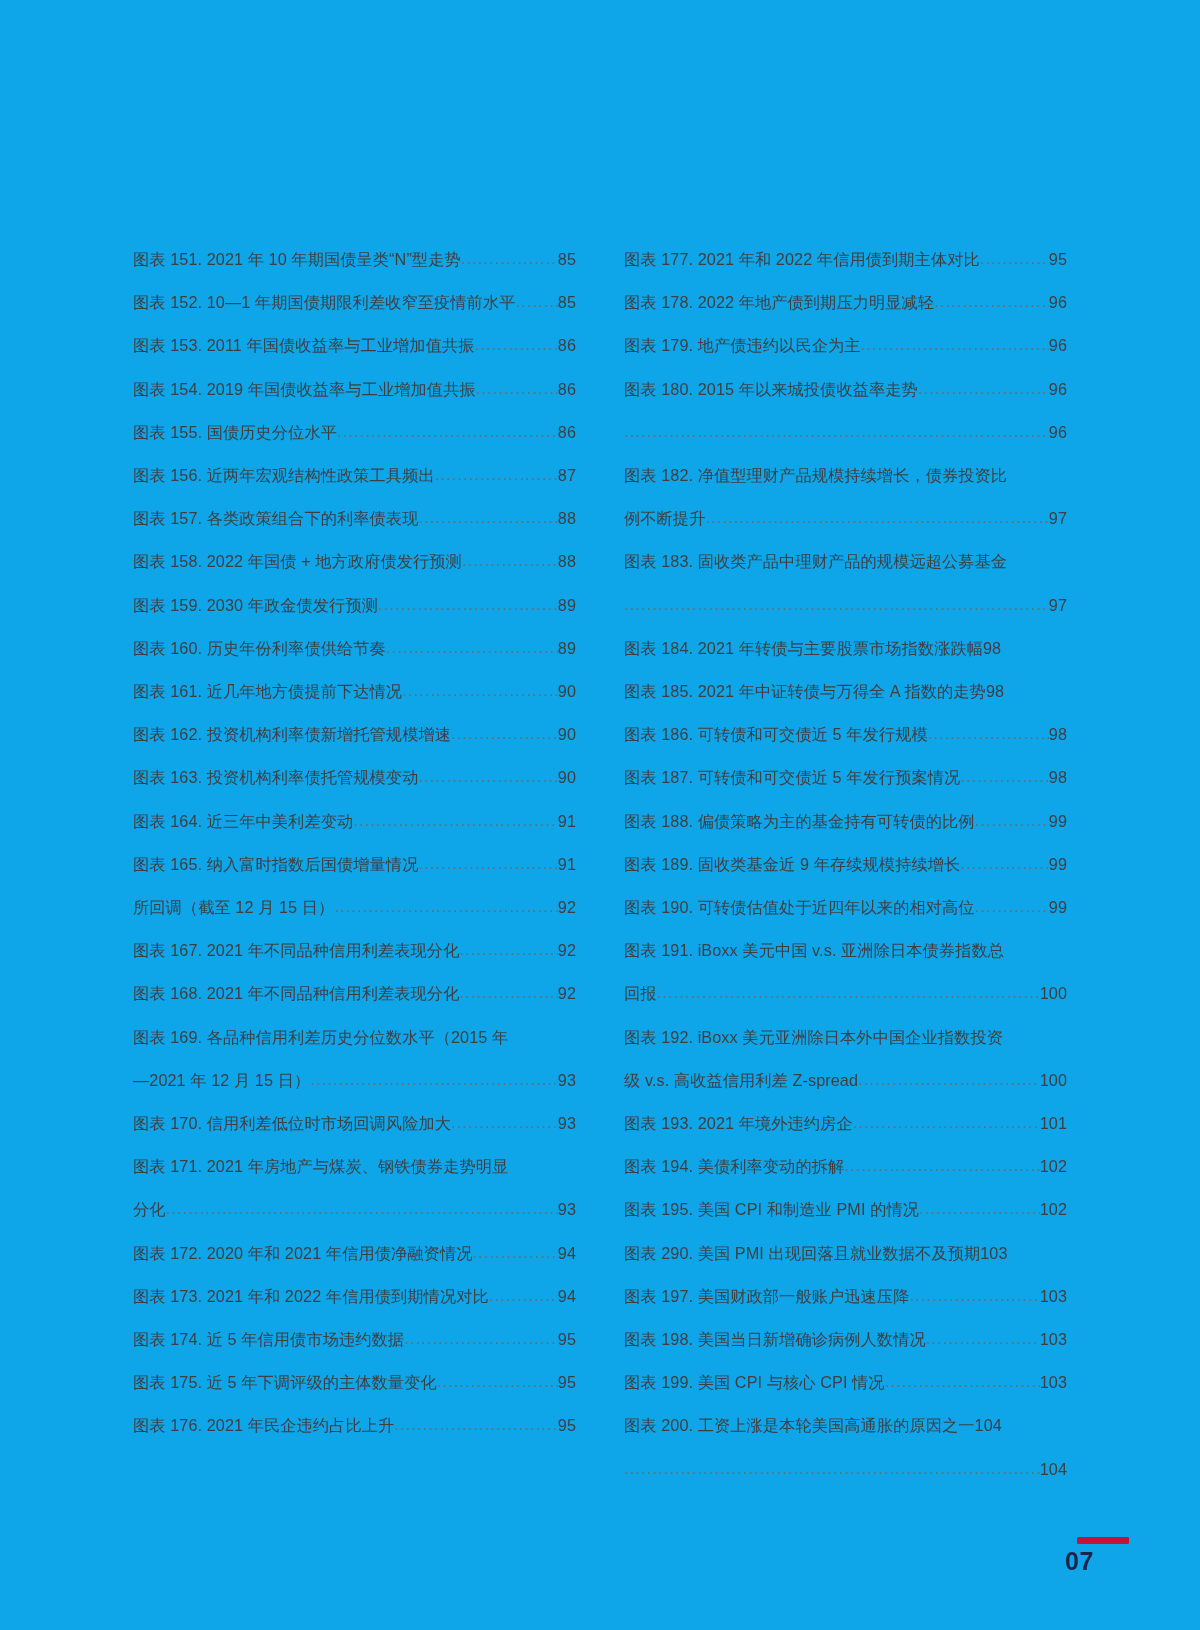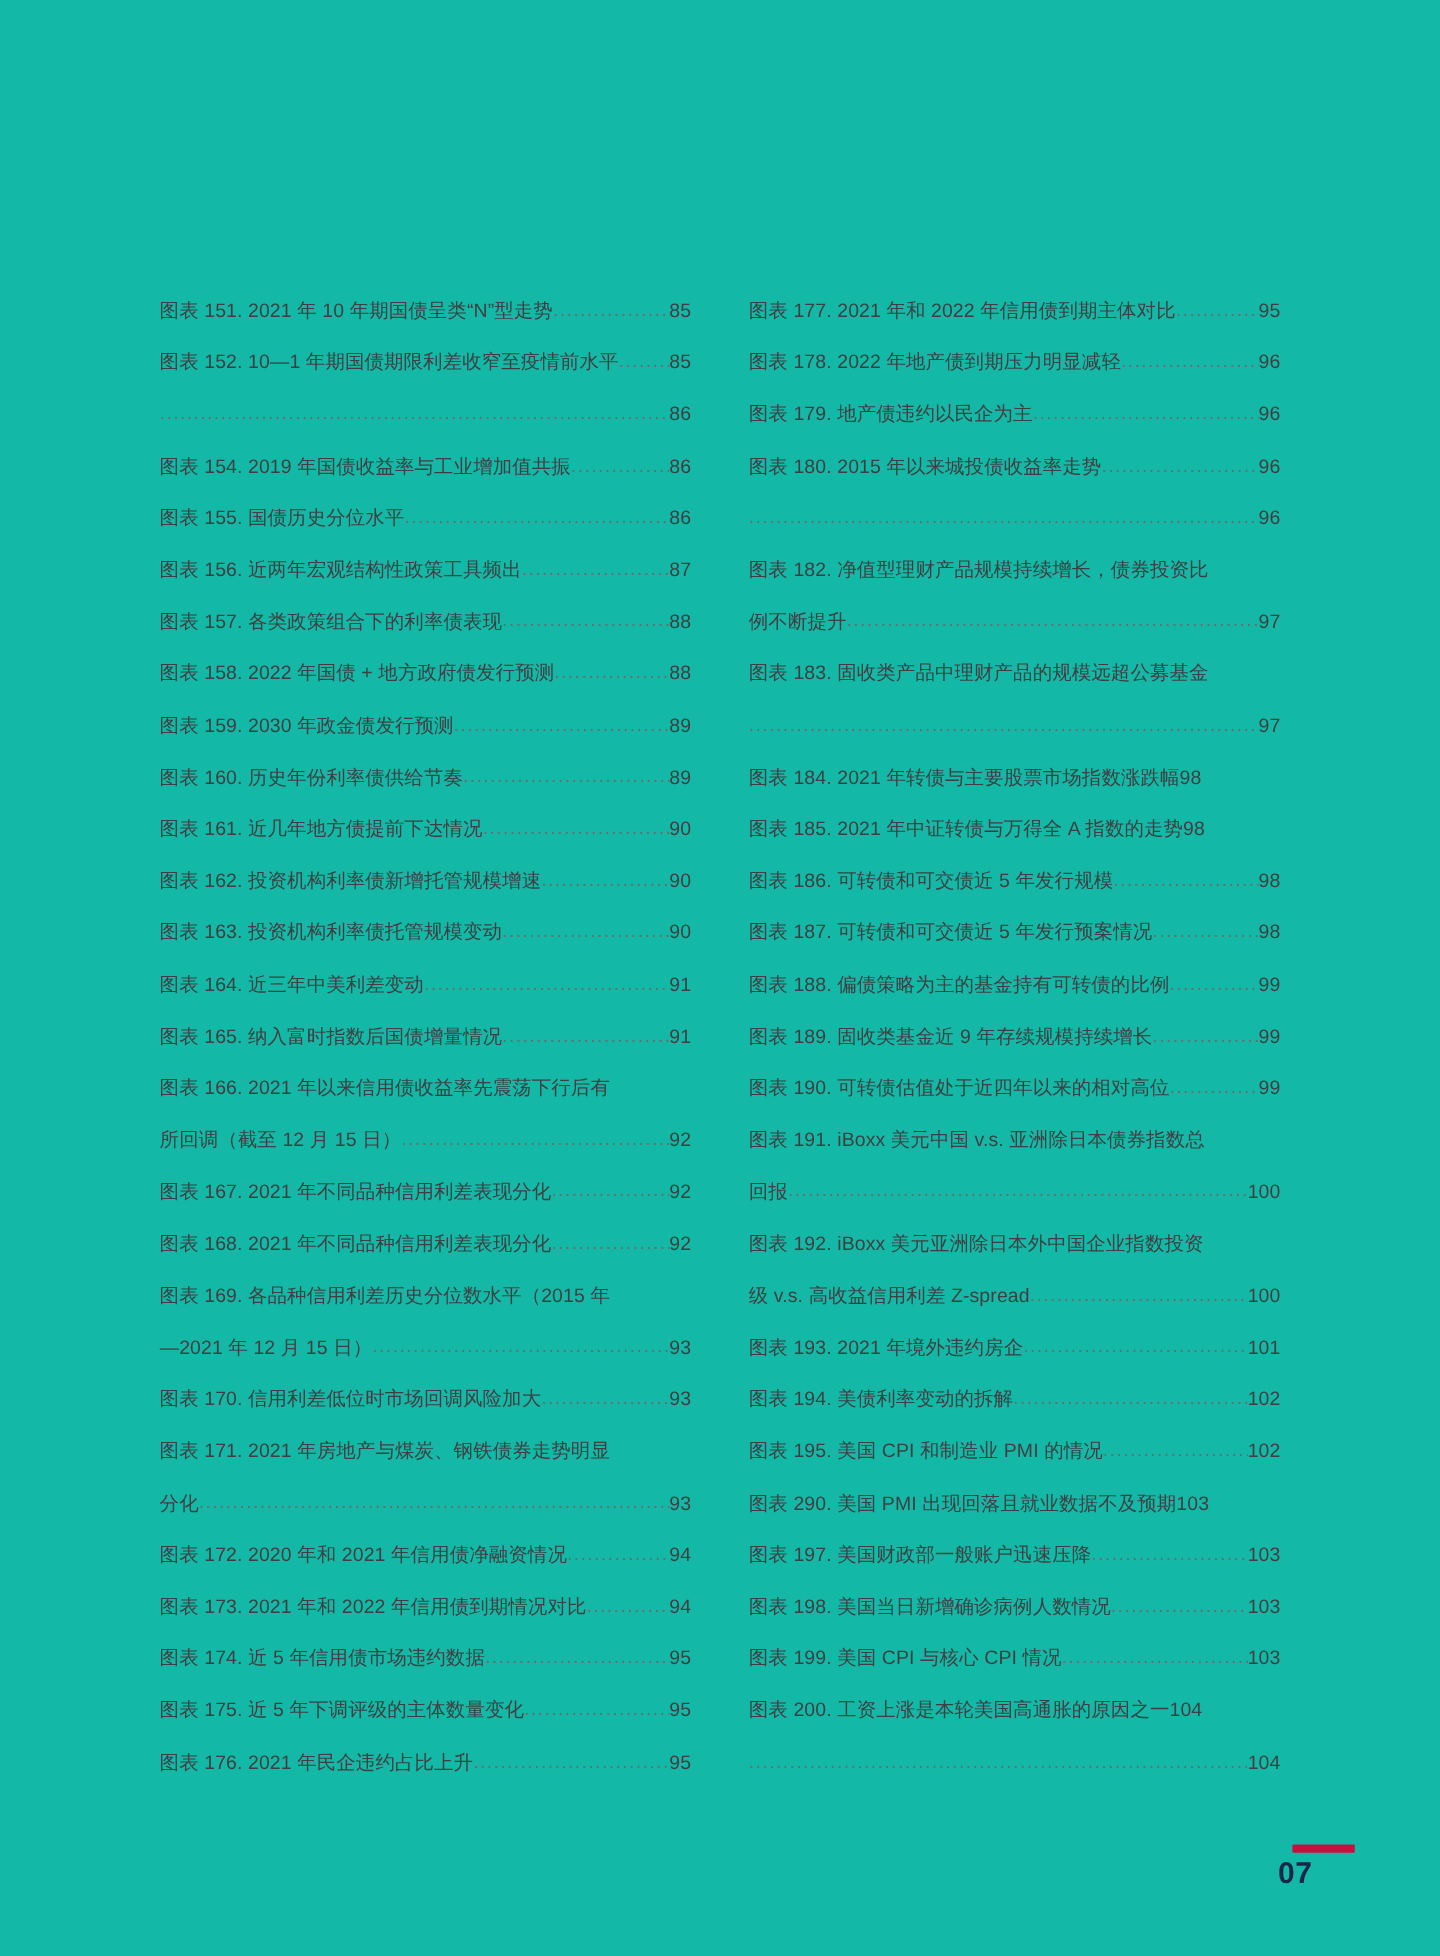--- a/index.html
+++ b/index.html
@@ -14,21 +14,21 @@
     color: #3a3a3a;
     position: relative;
     overflow: hidden;
   }
   .page {
     position: absolute;
     left: 0;
     top: 0;
     width: 1200px;
     height: 1630px;
-    background: #14b8a6;
+    background: #0ea5e9;
   }
   .toc-columns {
     position: absolute;
     left: 133px;
     top: 238px;
     width: 935px;
     display: flex;
     gap: 48px;
   }
   .toc-column {
@@ -119,20 +119,21 @@
         </div>
         <div class="toc-entry">
           <div class="toc-line">
             <span class="entry-text">图表 152. 10—1 年期国债期限利差收窄至疫情前水平</span>
             <span class="leader"></span>
             <span class="page-no">85</span>
           </div>
         </div>
         <div class="toc-entry">
           <div class="toc-line">
+            <span class="entry-text">图表 153. 2011 年国债收益率与工业增加值共振</span>
             <span class="leader"></span>
             <span class="page-no">86</span>
           </div>
         </div>
         <div class="toc-entry">
           <div class="toc-line">
             <span class="entry-text">图表 154. 2019 年国债收益率与工业增加值共振</span>
             <span class="leader"></span>
             <span class="page-no">86</span>
           </div>
@@ -208,25 +209,20 @@
           </div>
         </div>
         <div class="toc-entry">
           <div class="toc-line">
             <span class="entry-text">图表 165. 纳入富时指数后国债增量情况</span>
             <span class="leader"></span>
             <span class="page-no">91</span>
           </div>
         </div>
         <div class="toc-entry">
-          <div class="toc-line tight">
-            <span class="entry-text">图表 166. 2021 年以来信用债收益率先震荡下行后有</span>
-            <span class="leader"></span>
-            <span class="page-no"></span>
-          </div>
           <div class="toc-line">
             <span class="entry-text">所回调（截至 12 月 15 日）</span>
             <span class="leader"></span>
             <span class="page-no">92</span>
           </div>
         </div>
         <div class="toc-entry">
           <div class="toc-line">
             <span class="entry-text">图表 167. 2021 年不同品种信用利差表现分化</span>
             <span class="leader"></span>

